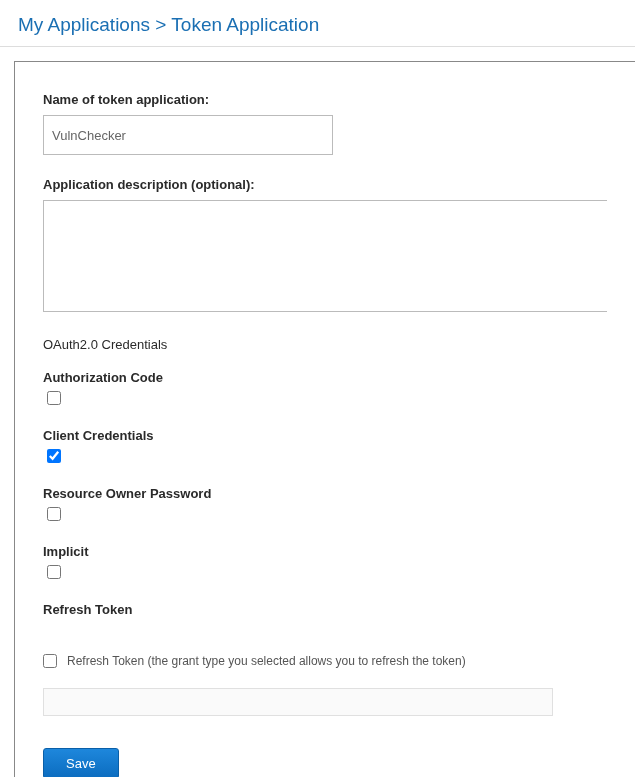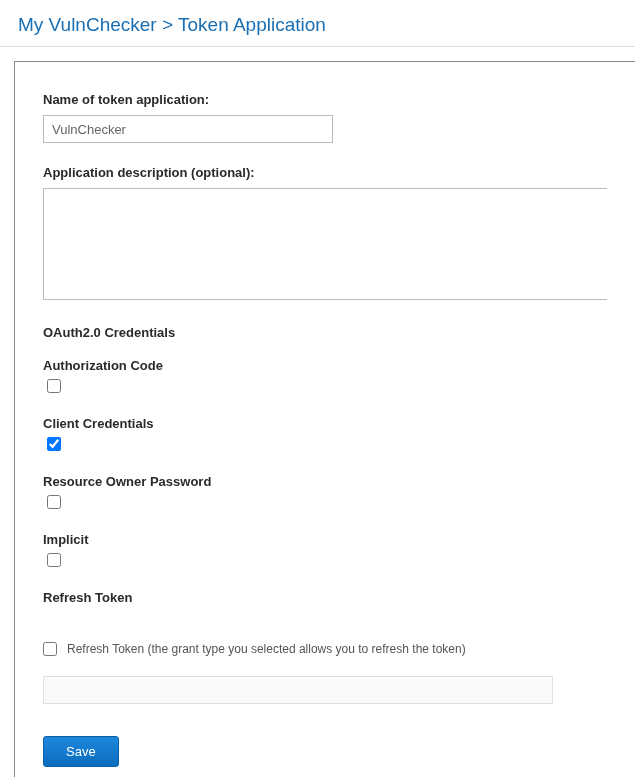--- a/index.html
+++ b/index.html
@@ -37,38 +37,38 @@
     .field-block { margin-bottom: 22px; }
     .field-label {
       font-weight: bold;
       font-size: 13px;
       color: #2a2a2a;
       display: block;
       margin-bottom: 8px;
     }
     .text-input {
       width: 290px;
-      height: 28px;
+      height: 40px;
       padding: 4px 8px;
       border: 1px solid #bbb;
       font-size: 13px;
       color: #666;
     }
     .text-area {
       width: 100%;
       height: 112px;
       padding: 6px 8px;
       border: 1px solid #bbb;
       border-right: none;
       resize: none;
       font-size: 13px;
       font-family: inherit;
     }
     .section-heading {
-      font-weight: bold;
+      font-weight: normal;
       font-size: 13px;
       margin-bottom: 18px;
       color: #2a2a2a;
     }
     .grant-label {
       font-weight: bold;
       font-size: 13px;
       margin-bottom: 18px;
       color: #2a2a2a;
       display: block;
@@ -113,21 +113,21 @@
       font-size: 13px;
       padding: 7px 22px;
       cursor: pointer;
       margin-top: 10px;
     }
   </style>
 </head>
 <body>
 
 <div class="header">
-  <a href="#">My VulnChecker</a>
+  <a href="#">My Applications</a>
   <span>&gt;</span>
   <a href="#">Token Application</a>
 </div>
 
 <fieldset>
 
   <div class="field-block">
     <label class="field-label">Name of token application:</label>
     <input type="text" class="text-input" value="VulnChecker" style="">
   </div>

